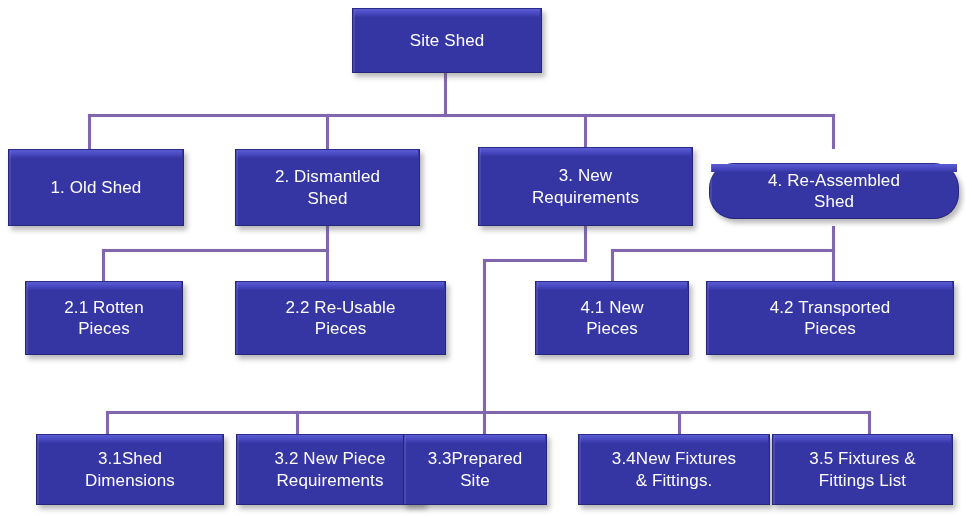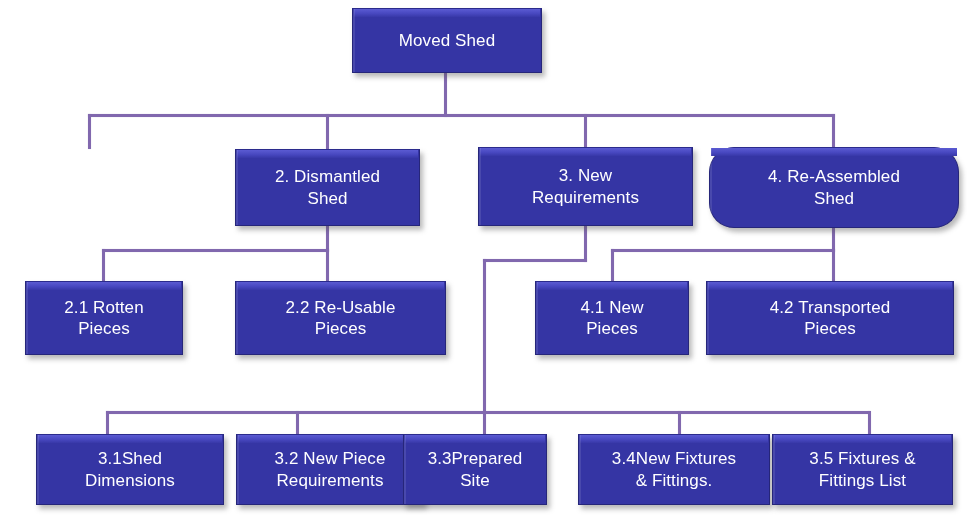--- a/index.html
+++ b/index.html
@@ -99,32 +99,35 @@
   <div class="conn h" style="left:483px; top:259px; width:104px;"></div>
   <div class="conn v" style="left:483px; top:259px; height:176px;"></div>
 
   <div class="conn h" style="left:106px; top:411px; width:764px;"></div>
   <div class="conn v" style="left:106px; top:411px; height:25px;"></div>
   <div class="conn v" style="left:296px; top:411px; height:25px;"></div>
   <div class="conn v" style="left:678px; top:411px; height:25px;"></div>
   <div class="conn v" style="left:868px; top:411px; height:25px;"></div>
 
   <div class="node" style="left:352px; top:8px; width:190px; height:65px;">
-    <span class="label">Moved Shed</span>
+    <span class="label">Site Shed</span>
   </div>
 
+  <div class="node" style="left:8px; top:149px; width:176px; height:77px;">
+    <span class="label">1. Old Shed</span>
+  </div>
   <div class="node" style="left:235px; top:149px; width:185px; height:77px;">
     <span class="label">2. Dismantled
 Shed</span>
   </div>
   <div class="node" style="left:478px; top:147px; width:215px; height:79px;">
     <span class="label">3. New
 Requirements</span>
   </div>
-  <div class="node" style="left:709px; top:147px; width:250px; height:81px;border-radius:25px;">
+  <div class="node" style="left:709px; top:163px; width:250px; height:56px;border-radius:25px;">
     <span class="label">4. Re-Assembled
 Shed</span>
   </div>
 
   <div class="node" style="left:25px; top:281px; width:158px; height:74px;">
     <span class="label">2.1 Rotten
 Pieces</span>
   </div>
   <div class="node" style="left:235px; top:281px; width:211px; height:74px;">
     <span class="label">2.2 Re-Usable

